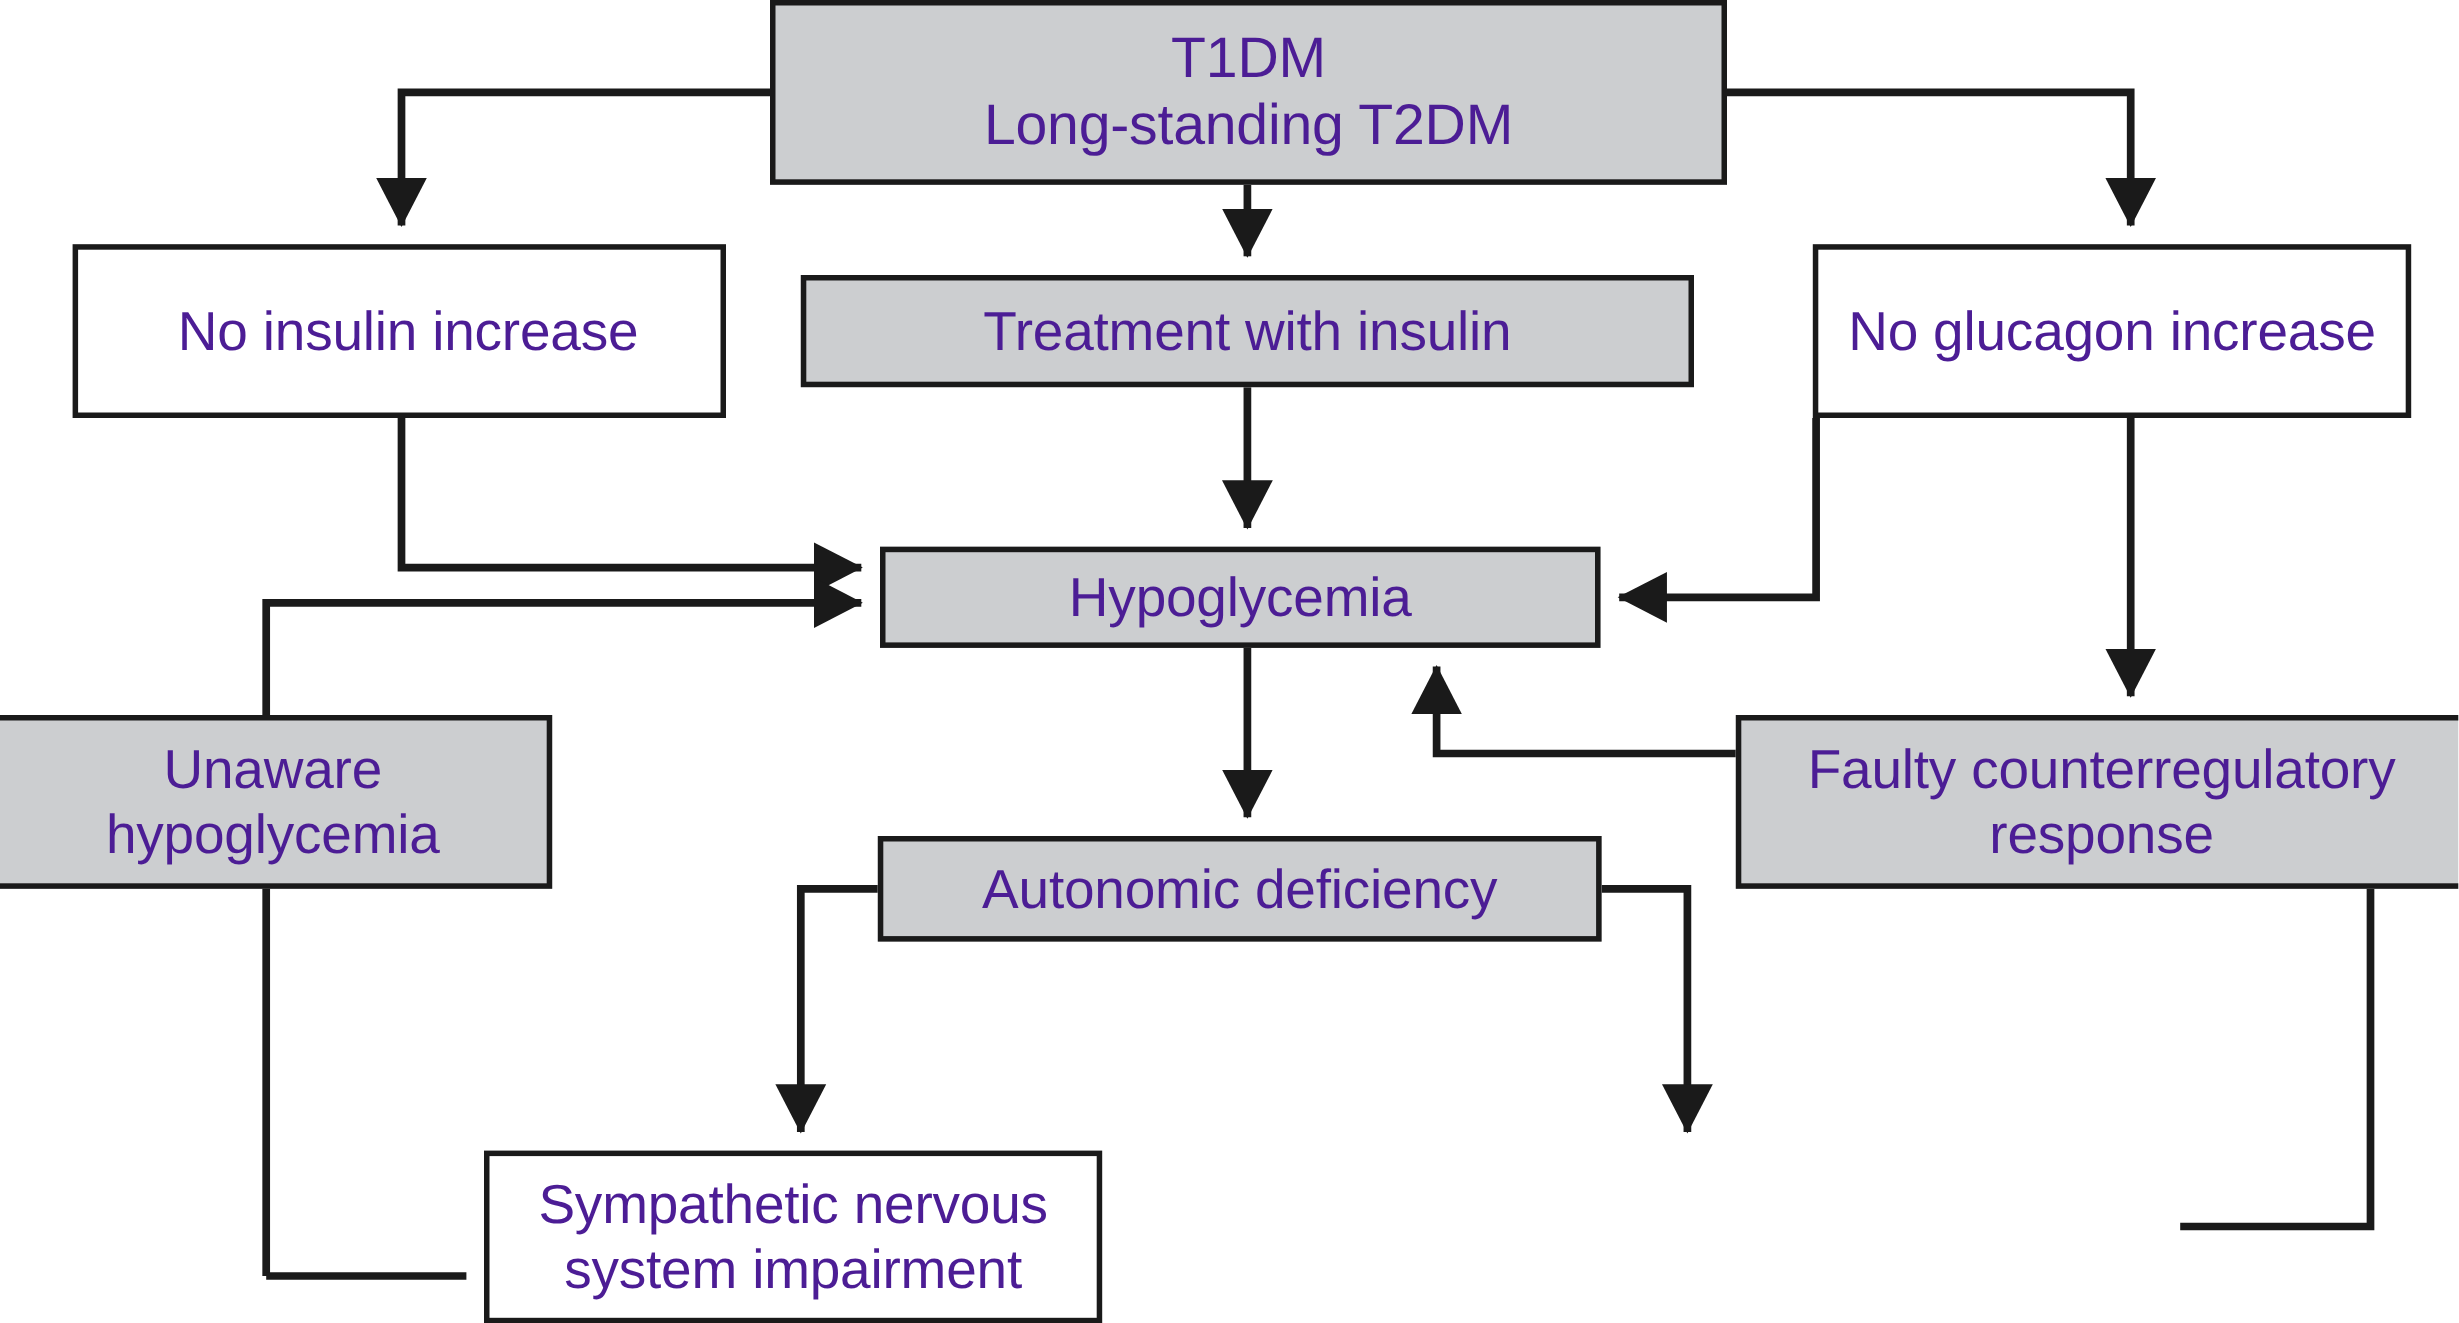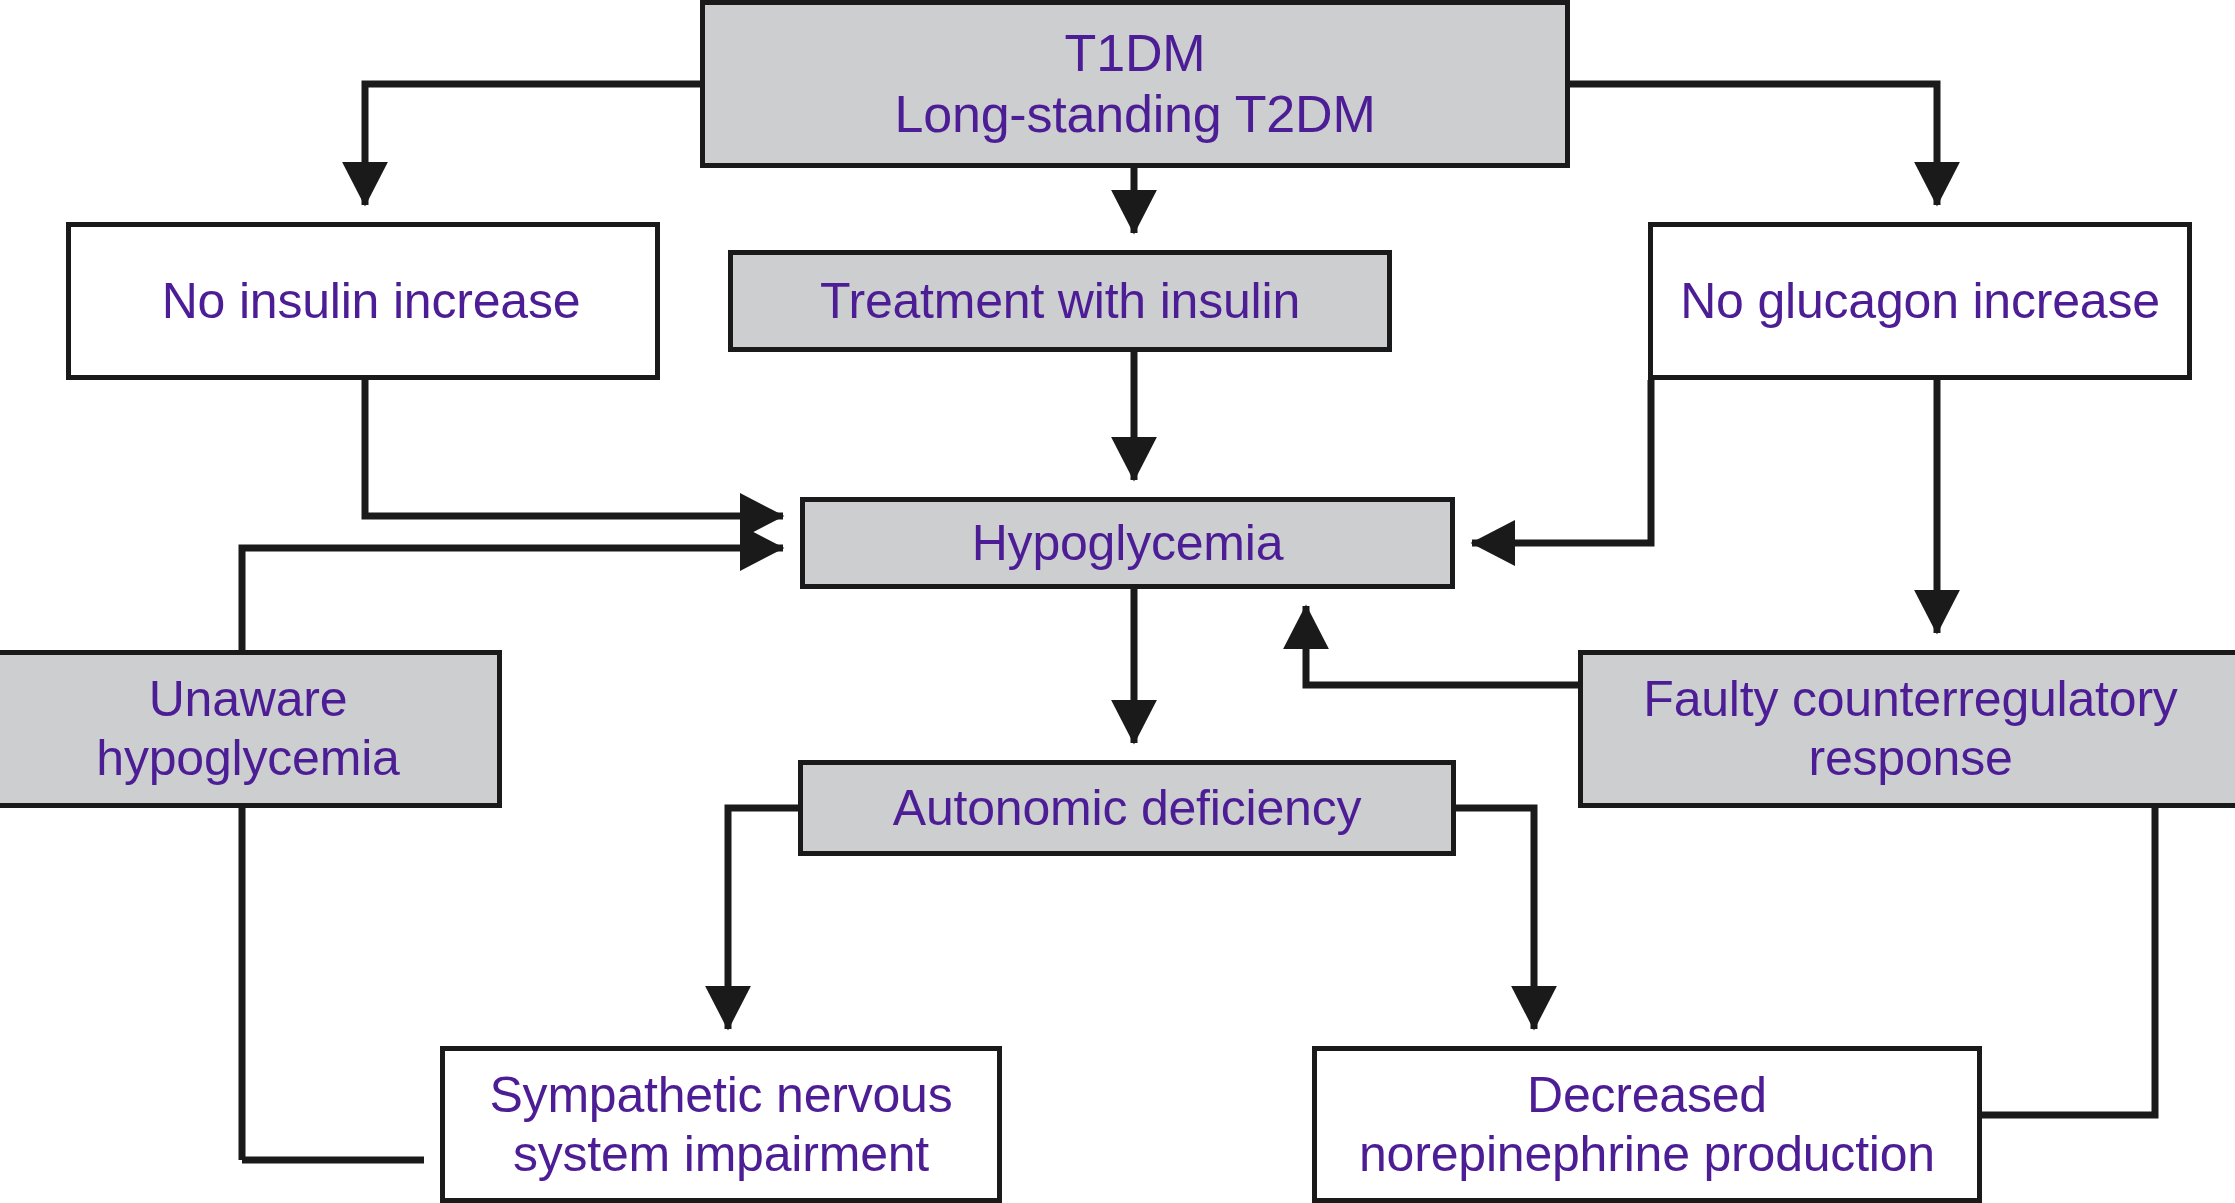--- a/index.html
+++ b/index.html
@@ -85,33 +85,31 @@
       <path d="M1982,1115 L2155,1115 L2155,808"></path>
 
     </g>
   </svg>
 
   <div class="node fill-gray" style="left: 700px; top: 0px; width: 870px; height: 168px; font-size: 52px;">T1DM
 Long-standing T2DM</div>
 
   <div class="node fill-white" style="left: 66px; top: 222px; width: 594px; height: 158px; font-size: 50px; padding-left: 16px;">No insulin increase</div>
 
-  <div class="node fill-gray" style="left: 728px; top: 250px; width: 664px; height: 102px; font-size: 50px;">Treatment with insulin</div>
+  <div class="node fill-gray" style="left: 728px; top: 250px; width: 812px; height: 102px; font-size: 50px;">Treatment with insulin</div>
 
   <div class="node fill-white" style="left: 1648px; top: 222px; width: 544px; height: 158px; font-size: 50px;">No glucagon increase</div>
 
   <div class="node fill-gray" style="left: 800px; top: 497px; width: 655px; height: 92px; font-size: 50px;">Hypoglycemia</div>
 
   <div class="node fill-gray" style="left: -6px; top: 650px; width: 508px; height: 158px; font-size: 50px;">Unaware
 hypoglycemia</div>
 
   <div class="node fill-gray" style="left: 1578px; top: 650px; width: 665px; height: 158px; font-size: 50px;">Faulty counterregulatory
 response</div>
 
   <div class="node fill-gray" style="left: 798px; top: 760px; width: 658px; height: 96px; font-size: 50px;">Autonomic deficiency</div>
 
   <div class="node fill-white" style="left: 440px; top: 1046px; width: 562px; height: 157px; font-size: 50px;">Sympathetic nervous
 system impairment</div>
 
-  <div class="node fill-white" style="left: 1312px; top: 1046px; width: 670px; height: 157px; font-size: 50px;">Decreased
-norepinephrine production</div>
 
 </div>
 
 </body></html>

